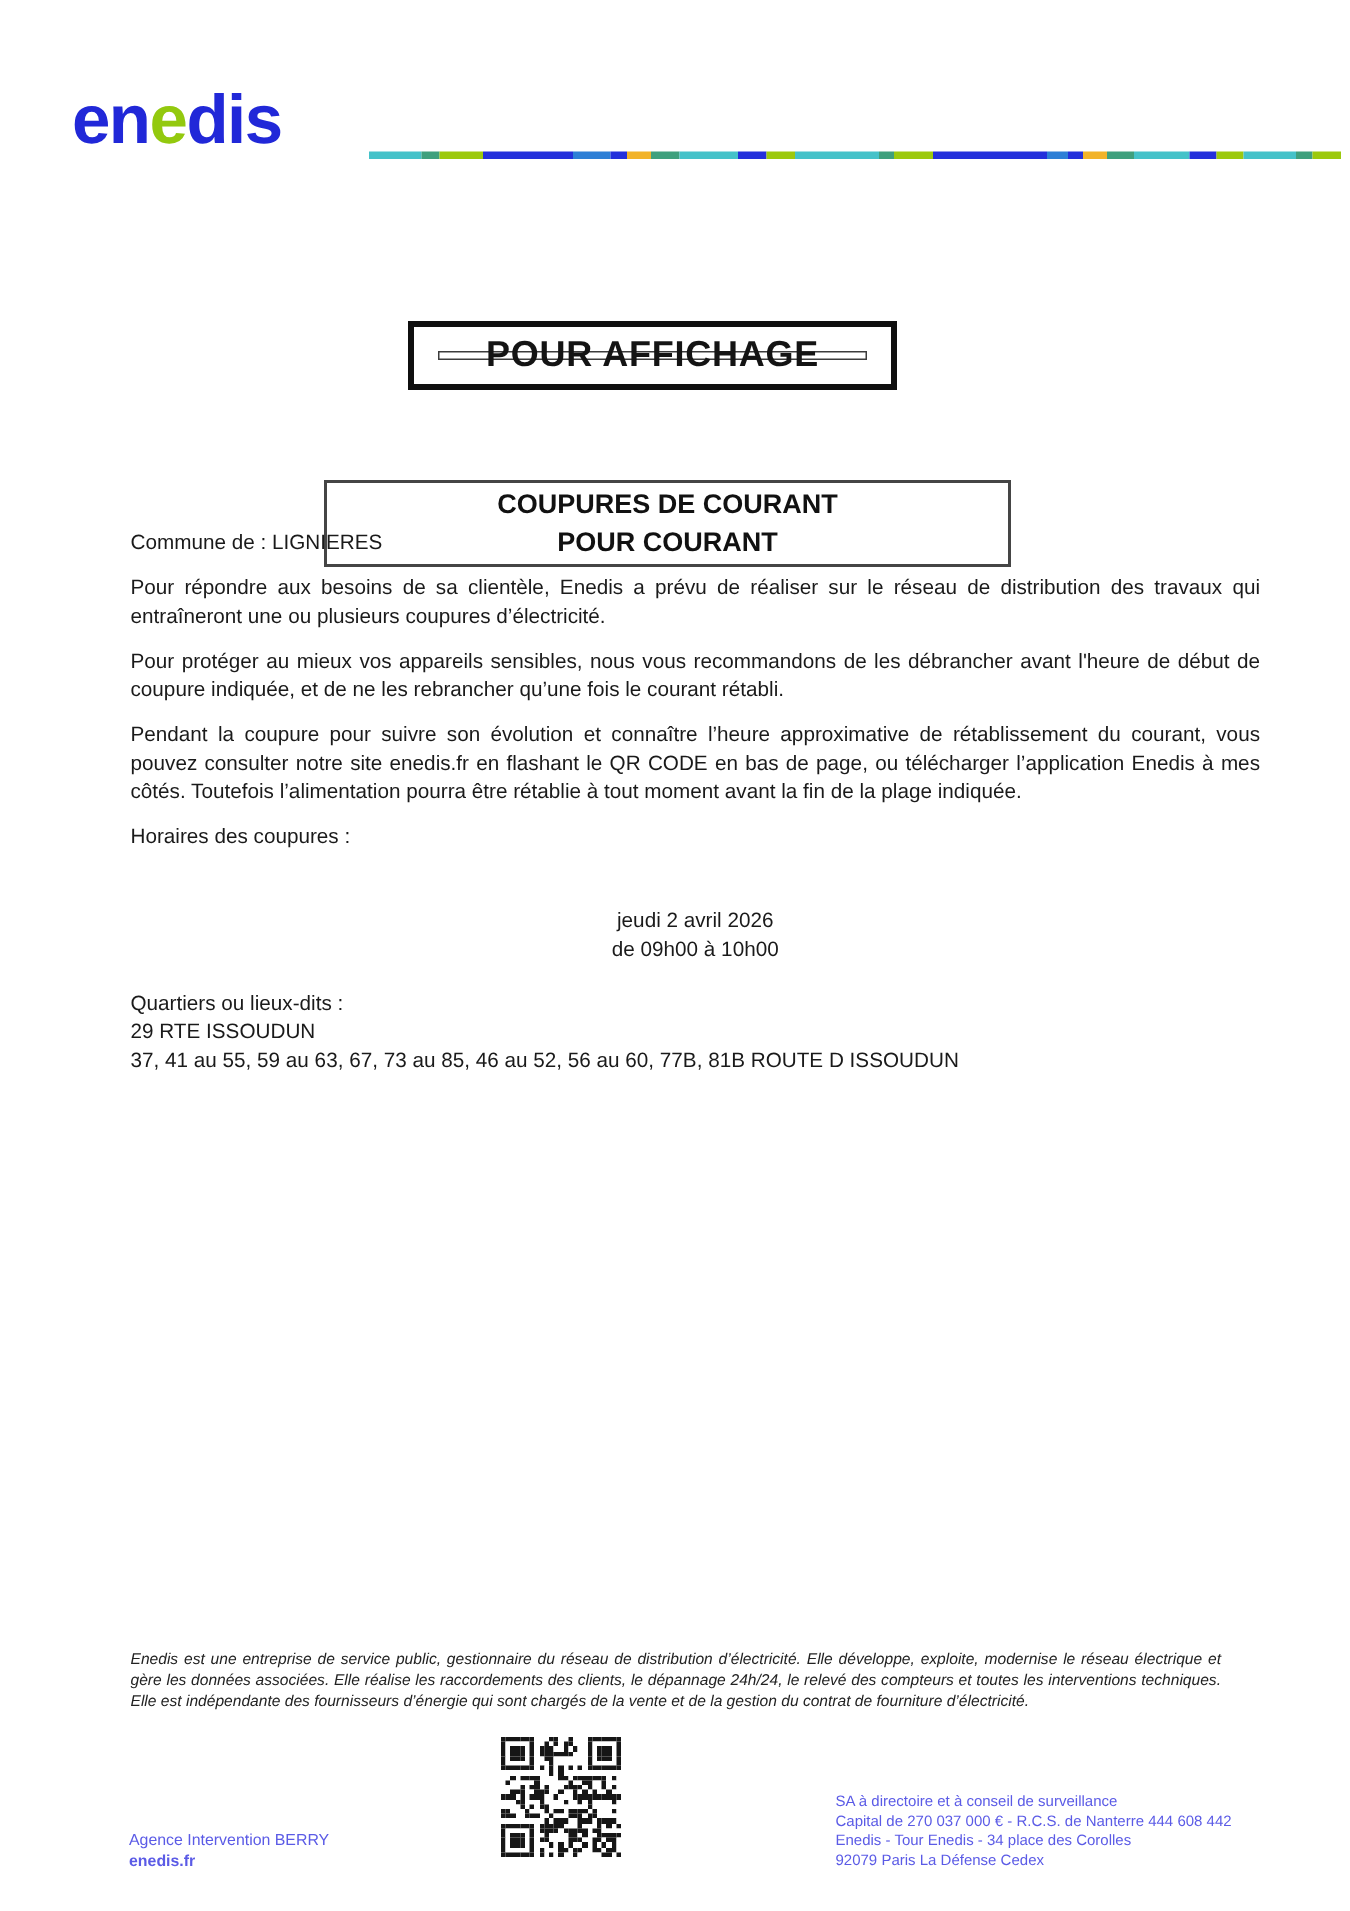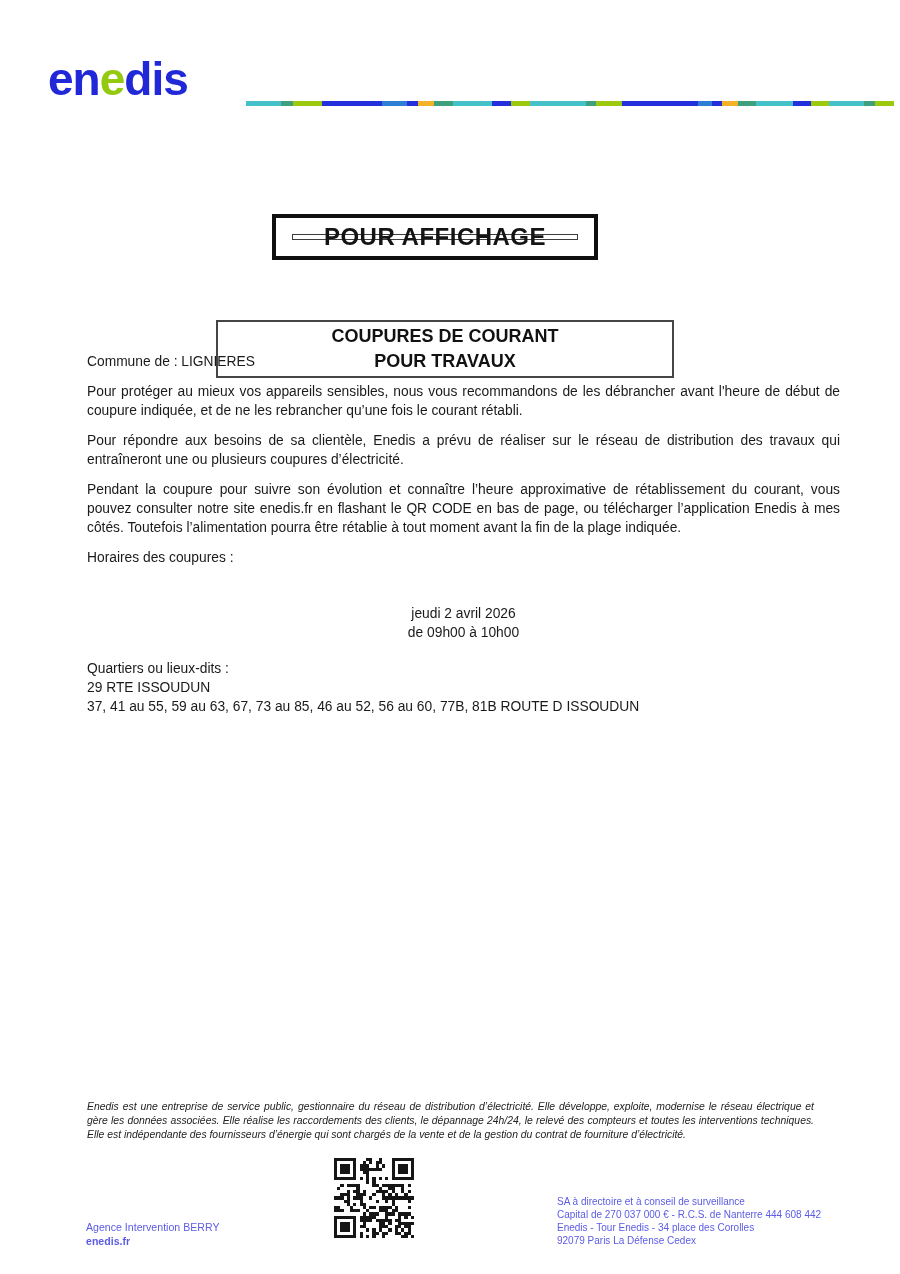--- a/index.html
+++ b/index.html
@@ -89,27 +89,27 @@
     </div>
 
   <div class="banner">
     <div class="banner-inner">
       <span>POUR AFFICHAGE</span>
     </div>
   </div>
 
   <div class="notice">
     <div>COUPURES DE COURANT</div>
-    <div>POUR TRAVAUX</div>
+    <div>POUR COURANT</div>
   </div>
 
   <div class="content">
     <p>Commune de : LIGNIERES</p>
+    <p class="just">Pour répondre aux besoins de sa clientèle, Enedis a prévu de réaliser sur le réseau de distribution des travaux qui entraîneront une ou plusieurs coupures d’électricité.</p>
     <p class="just">Pour protéger au mieux vos appareils sensibles, nous vous recommandons de les débrancher avant l'heure de début de coupure indiquée, et de ne les rebrancher qu’une fois le courant rétabli.</p>
-    <p class="just">Pour répondre aux besoins de sa clientèle, Enedis a prévu de réaliser sur le réseau de distribution des travaux qui entraîneront une ou plusieurs coupures d’électricité.</p>
     <p class="just">Pendant la coupure pour suivre son évolution et connaître l’heure approximative de rétablissement du courant, vous pouvez consulter notre site enedis.fr en flashant le QR CODE en bas de page, ou télécharger l’application Enedis à mes côtés. Toutefois l’alimentation pourra être rétablie à tout moment avant la fin de la plage indiquée.</p>
     <p style="margin-bottom:0;">Horaires des coupures :</p>
 
     <div class="sched">
       <div class="line">jeudi 2 avril 2026</div>
       <div class="line">de 09h00 à 10h00</div>
     </div>
 
     <div class="quart">
       <div class="line">Quartiers ou lieux-dits :</div>

